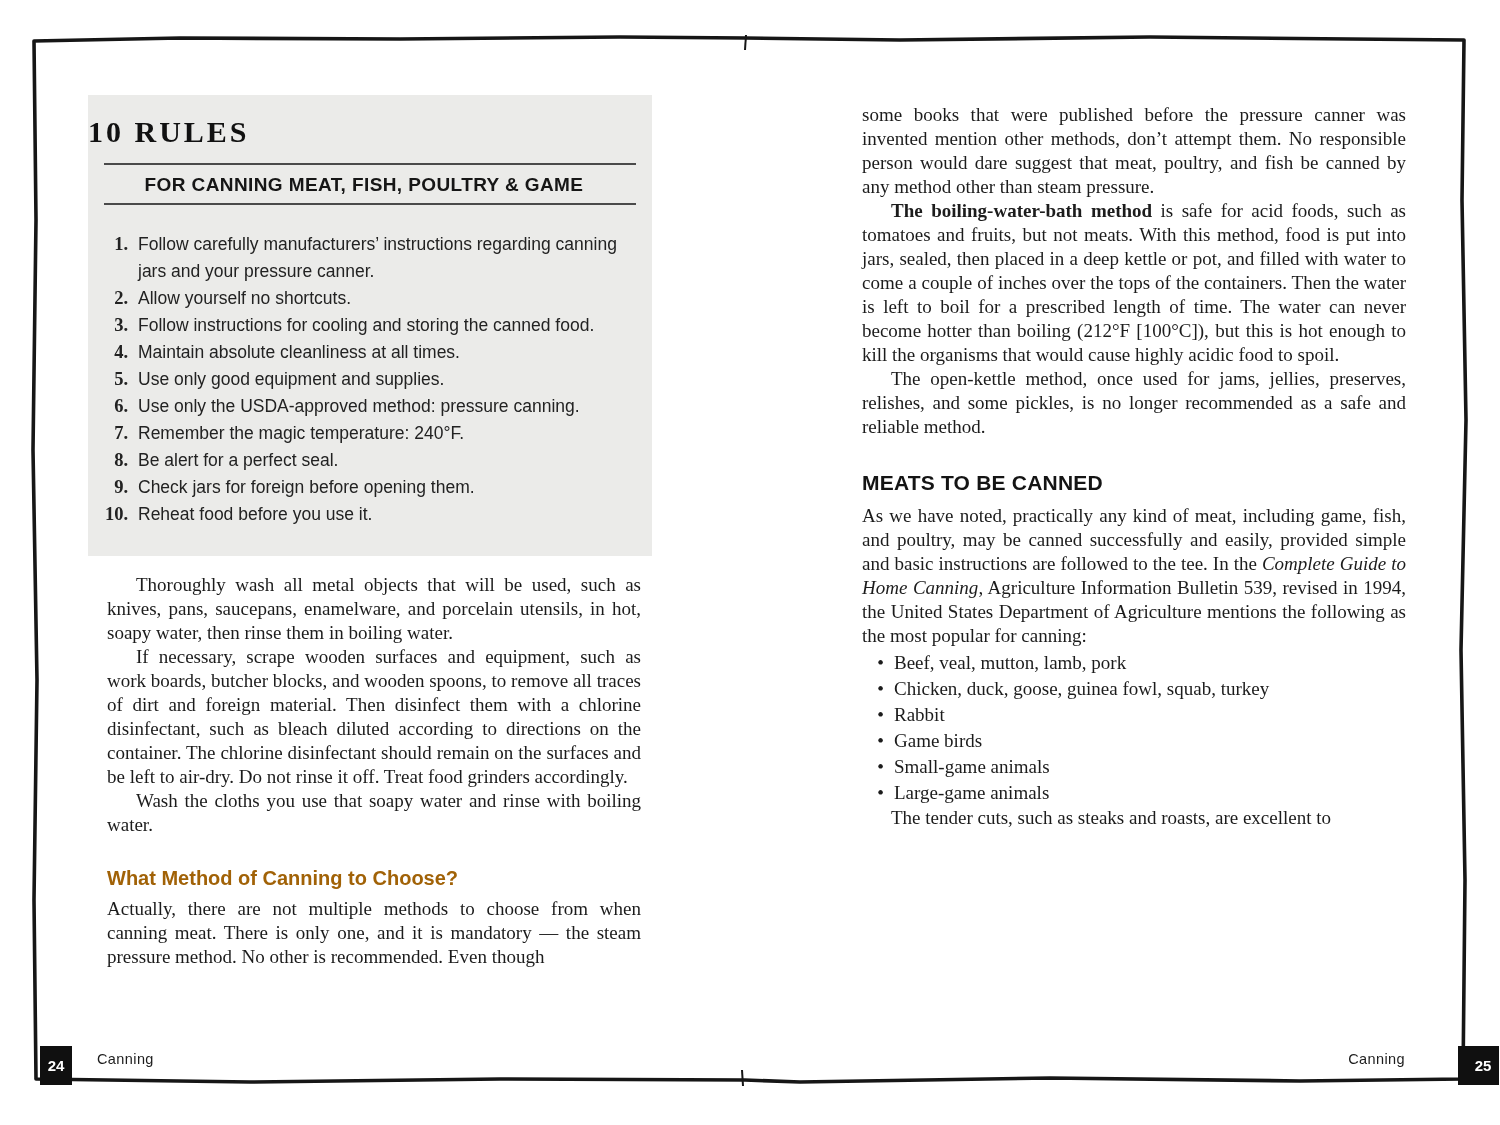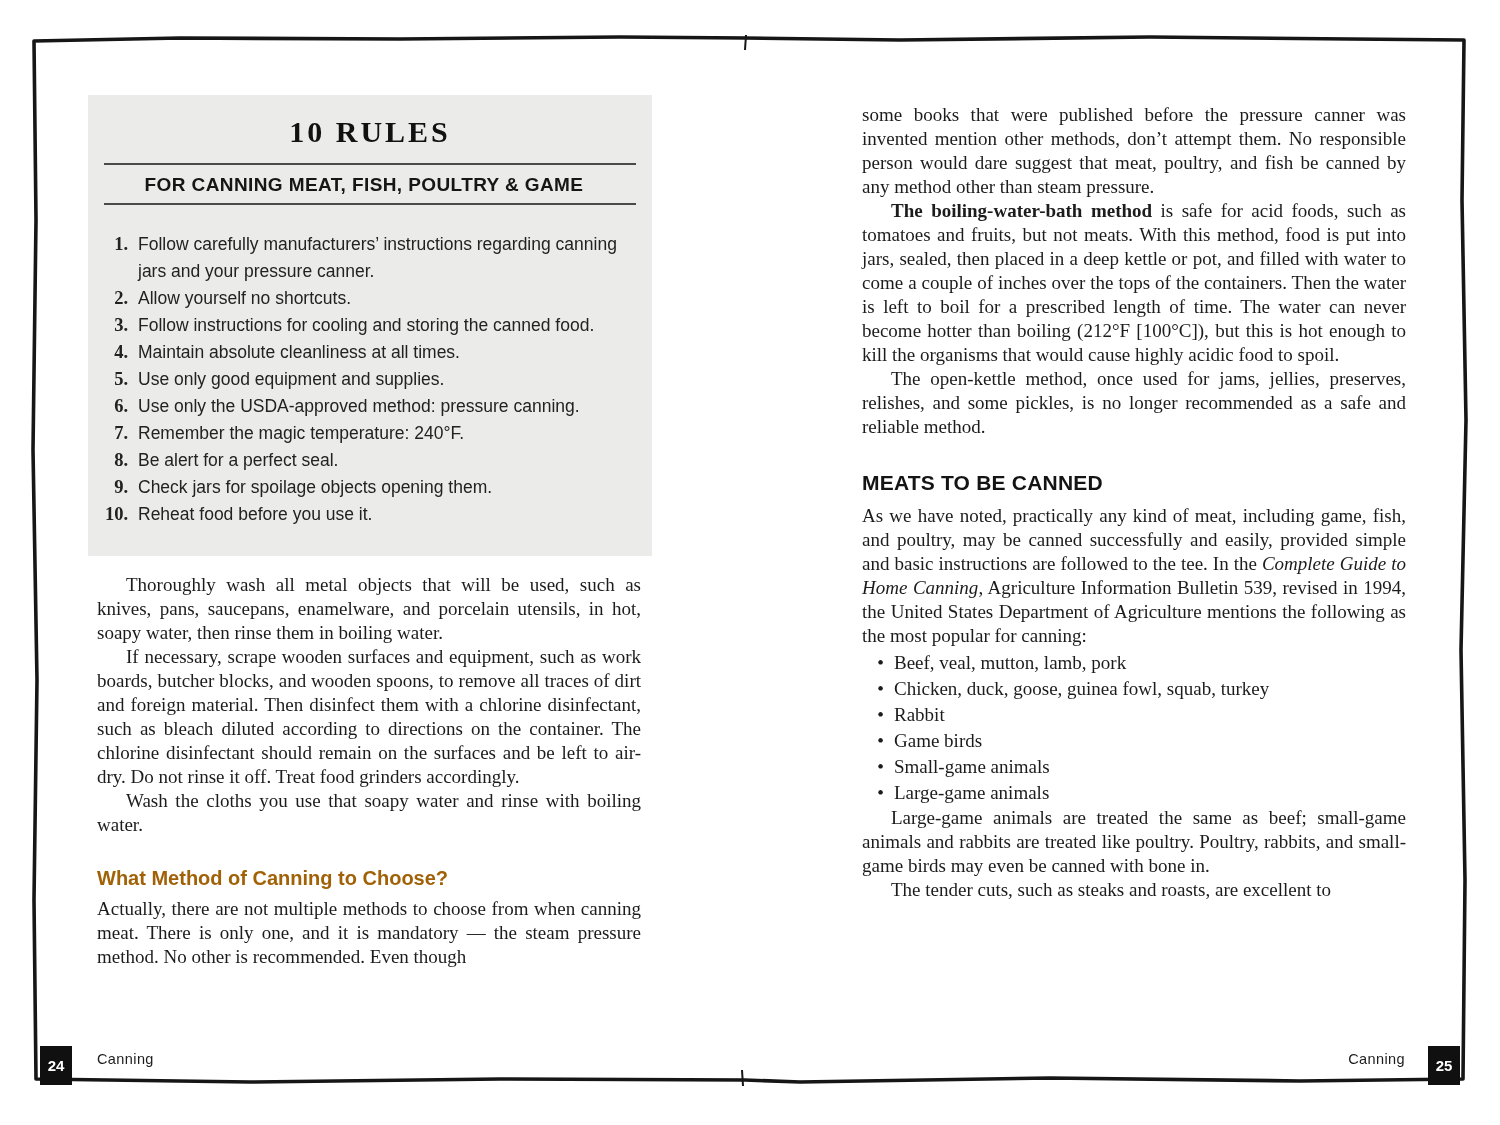--- a/index.html
+++ b/index.html
@@ -17,21 +17,20 @@
   .left-page {
     position: absolute;
     left: 88px; top: 95px; width: 564px;
   }
   .rules-box {
     background: #ebebe9;
     padding: 14px 0 28px 0;
   }
   .rules-title {
     margin: 6px 0 14px 0;
-    text-align: center;
     font-family: "Liberation Serif", "DejaVu Serif", serif;
     font-weight: bold;
     font-size: 30px;
     letter-spacing: 3px;
     color: #111;
   }
   .box-rule-line {
     height: 2px;
     background: #4a4a4a;
     margin: 7px 16px 0 16px;
@@ -58,21 +57,21 @@
     flex: 0 0 50px;
     text-align: right;
     padding-right: 10px;
     box-sizing: border-box;
     font-family: "Liberation Serif", "DejaVu Serif", serif;
     font-weight: bold;
     font-size: 18.5px;
   }
   .rule-text { flex: 1; padding-right: 20px; }
 
-  .left-body { margin: 17px 11px 0 9px; }
+  .left-body { margin: 17px 11px 0 19px; }
 
   .body-para {
     margin: 0;
     font-family: "Liberation Serif", "DejaVu Serif", serif;
     font-size: 19px;
     line-height: 24px;
     text-align: justify;
     color: #1c1c1c;
   }
   .indent { text-indent: 29px; }
@@ -118,21 +117,21 @@
     position: absolute;
     width: 32px; height: 39px;
     background: #101010;
     color: #ffffff;
     font-family: "Liberation Sans", "DejaVu Sans", sans-serif;
     font-weight: bold;
     font-size: 15px;
     display: flex; align-items: center; justify-content: center;
   }
   .badge-left  { left: 40px;  top: 1046px; }
-  .badge-right { left: 1428px; top: 1046px; }
+  .badge-right { left: 1458px; top: 1046px; padding-left: 9px; }
   .footer-label {
     position: absolute;
     top: 1051px;
     font-family: "Liberation Sans", "DejaVu Sans", sans-serif;
     font-size: 14.5px;
     letter-spacing: 0.4px;
     color: #1d1d1d;
   }
   .footer-label-left  { left: 97px; }
   .footer-label-right { right: 95px; }
@@ -187,21 +186,21 @@
         <div class="rule">
           <span class="rule-num">7.</span>
           <span class="rule-text">Remember the magic temperature: 240°F.</span>
         </div>
         <div class="rule">
           <span class="rule-num">8.</span>
           <span class="rule-text">Be alert for a perfect seal.</span>
         </div>
         <div class="rule">
           <span class="rule-num">9.</span>
-          <span class="rule-text">Check jars for spoilage objects opening them.</span>
+          <span class="rule-text">Check jars for foreign before opening them.</span>
         </div>
         <div class="rule">
           <span class="rule-num">10.</span>
           <span class="rule-text">Reheat food before you use it.</span>
         </div>
       </div>
     </div>
 
     <div class="left-body">
       <p class="body-para indent">Thoroughly wash all metal objects that will be used, such as knives, pans, saucepans, enamelware, and porcelain utensils, in hot, soapy water, then rinse them in boiling water.</p>
@@ -241,21 +240,20 @@
       <div class="bullet">
         <span class="bullet-dot"></span>
         <span>Small-game animals</span>
       </div>
       <div class="bullet">
         <span class="bullet-dot"></span>
         <span>Large-game animals</span>
       </div>
     </div>
 
-    <p class="body-para indent">Large-game animals are treated the same as beef; small-game animals and rabbits are treated like poultry. Poultry, rabbits, and small-game birds may even be canned with bone in.</p>
     <p class="body-para indent">The tender cuts, such as steaks and roasts, are excellent to</p>
   </div>
 
   <div class="page-num-badge badge-left">24</div>
   <div class="footer-label footer-label-left">Canning</div>
 
   <div class="footer-label footer-label-right">Canning</div>
   <div class="page-num-badge badge-right">25</div>
 
 </div>

